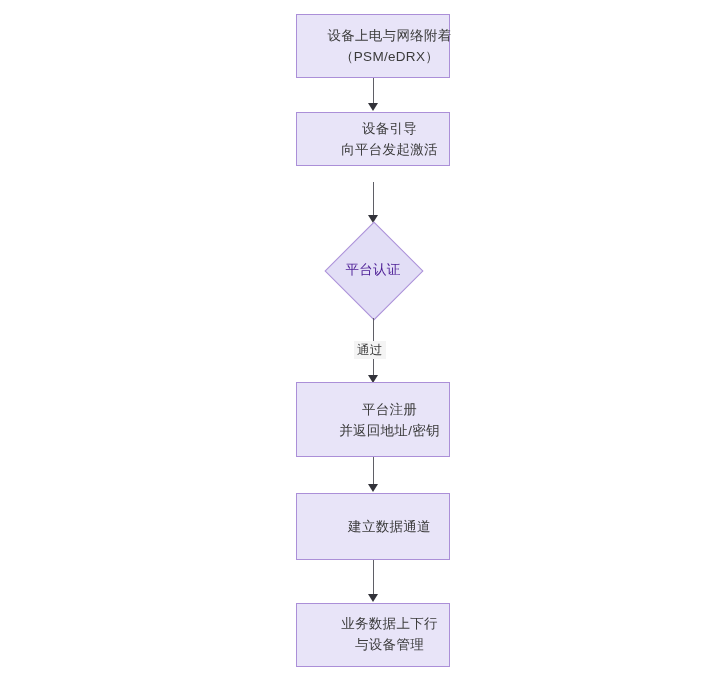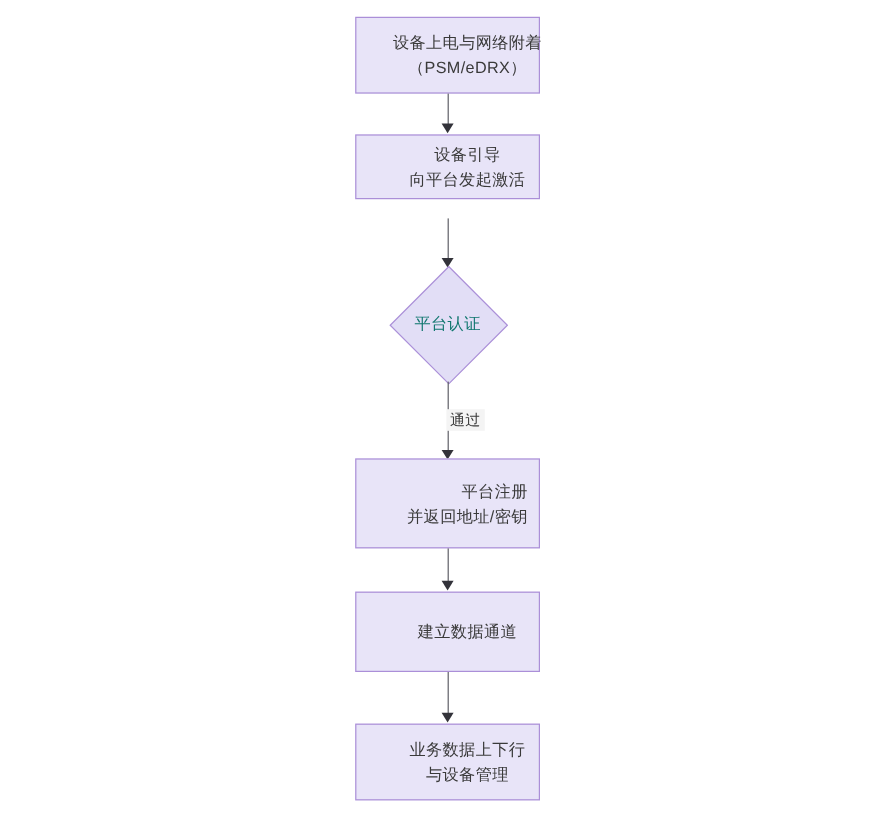--- a/index.html
+++ b/index.html
@@ -66,21 +66,21 @@
   }
   .decision .dlabel {
     position: absolute;
     left: 0;
     top: 0;
     width: 100%;
     height: 100%;
     display: flex;
     align-items: center;
     justify-content: center;
-    color: #0f766e;
+    color: #4c1d95;
     font-size: 13.5px;
     white-space: nowrap;
     letter-spacing: 0.3px;
   }
 
   
   .edge {
     position: absolute;
     width: 1px;
     background: #5f5f66;
@@ -95,21 +95,20 @@
   }
   .edge-label {
     position: absolute;
     background: #f4f4f4;
     color: #3a3a3a;
     font-size: 12.5px;
     line-height: 16px;
     padding: 1px 3px;
     white-space: nowrap;
     letter-spacing: 0.3px;
-    margin-left: 18px;
   }
 </style>
 </head>
 <body>
 
 <div id="flowchart">
 
   <div class="node" style="left:296px; top:14px; width:154px; height:64px;">
     <span class="lines">
       <span>设备上电与网络附着</span>
@@ -132,39 +131,39 @@
 
   <div class="decision" style="left:325px; top:222px; width:96px; height:96px;">
     <div class="shape"></div>
     <div class="dlabel">平台认证</div>
   </div>
 
   <div class="edge" style="left:373px; top:318px; height:60px;"></div>
   <div class="edge-label" style="left:354px; top:341px;">通过</div>
   <div class="arrowhead" style="left:368px; top:375px;"></div>
 
-  <div class="node" style="left:296px; top:382px; width:154px; height:75px;text-align:right;">
+  <div class="node" style="left:296px; top:382px; width:154px; height:75px;">
     <span class="lines">
       <span>平台注册</span>
       <span>并返回地址/密钥</span>
     </span>
   </div>
 
   <div class="edge" style="left:373px; top:457px; height:28px;"></div>
   <div class="arrowhead" style="left:368px; top:484px;"></div>
 
   <div class="node" style="left:296px; top:493px; width:154px; height:67px;align-items:center;">
     <span class="lines">
       <span>建立数据通道</span>
     </span>
   </div>
 
   <div class="edge" style="left:373px; top:560px; height:36px;"></div>
   <div class="arrowhead" style="left:368px; top:594px;"></div>
 
-  <div class="node" style="left:296px; top:603px; width:154px; height:64px;">
+  <div class="node" style="left:296px; top:603px; width:154px; height:64px;font-family:Liberation Mono, monospace;">
     <span class="lines">
       <span>业务数据上下行</span>
       <span>与设备管理</span>
     </span>
   </div>
 
 </div>
 
 </body></html>

